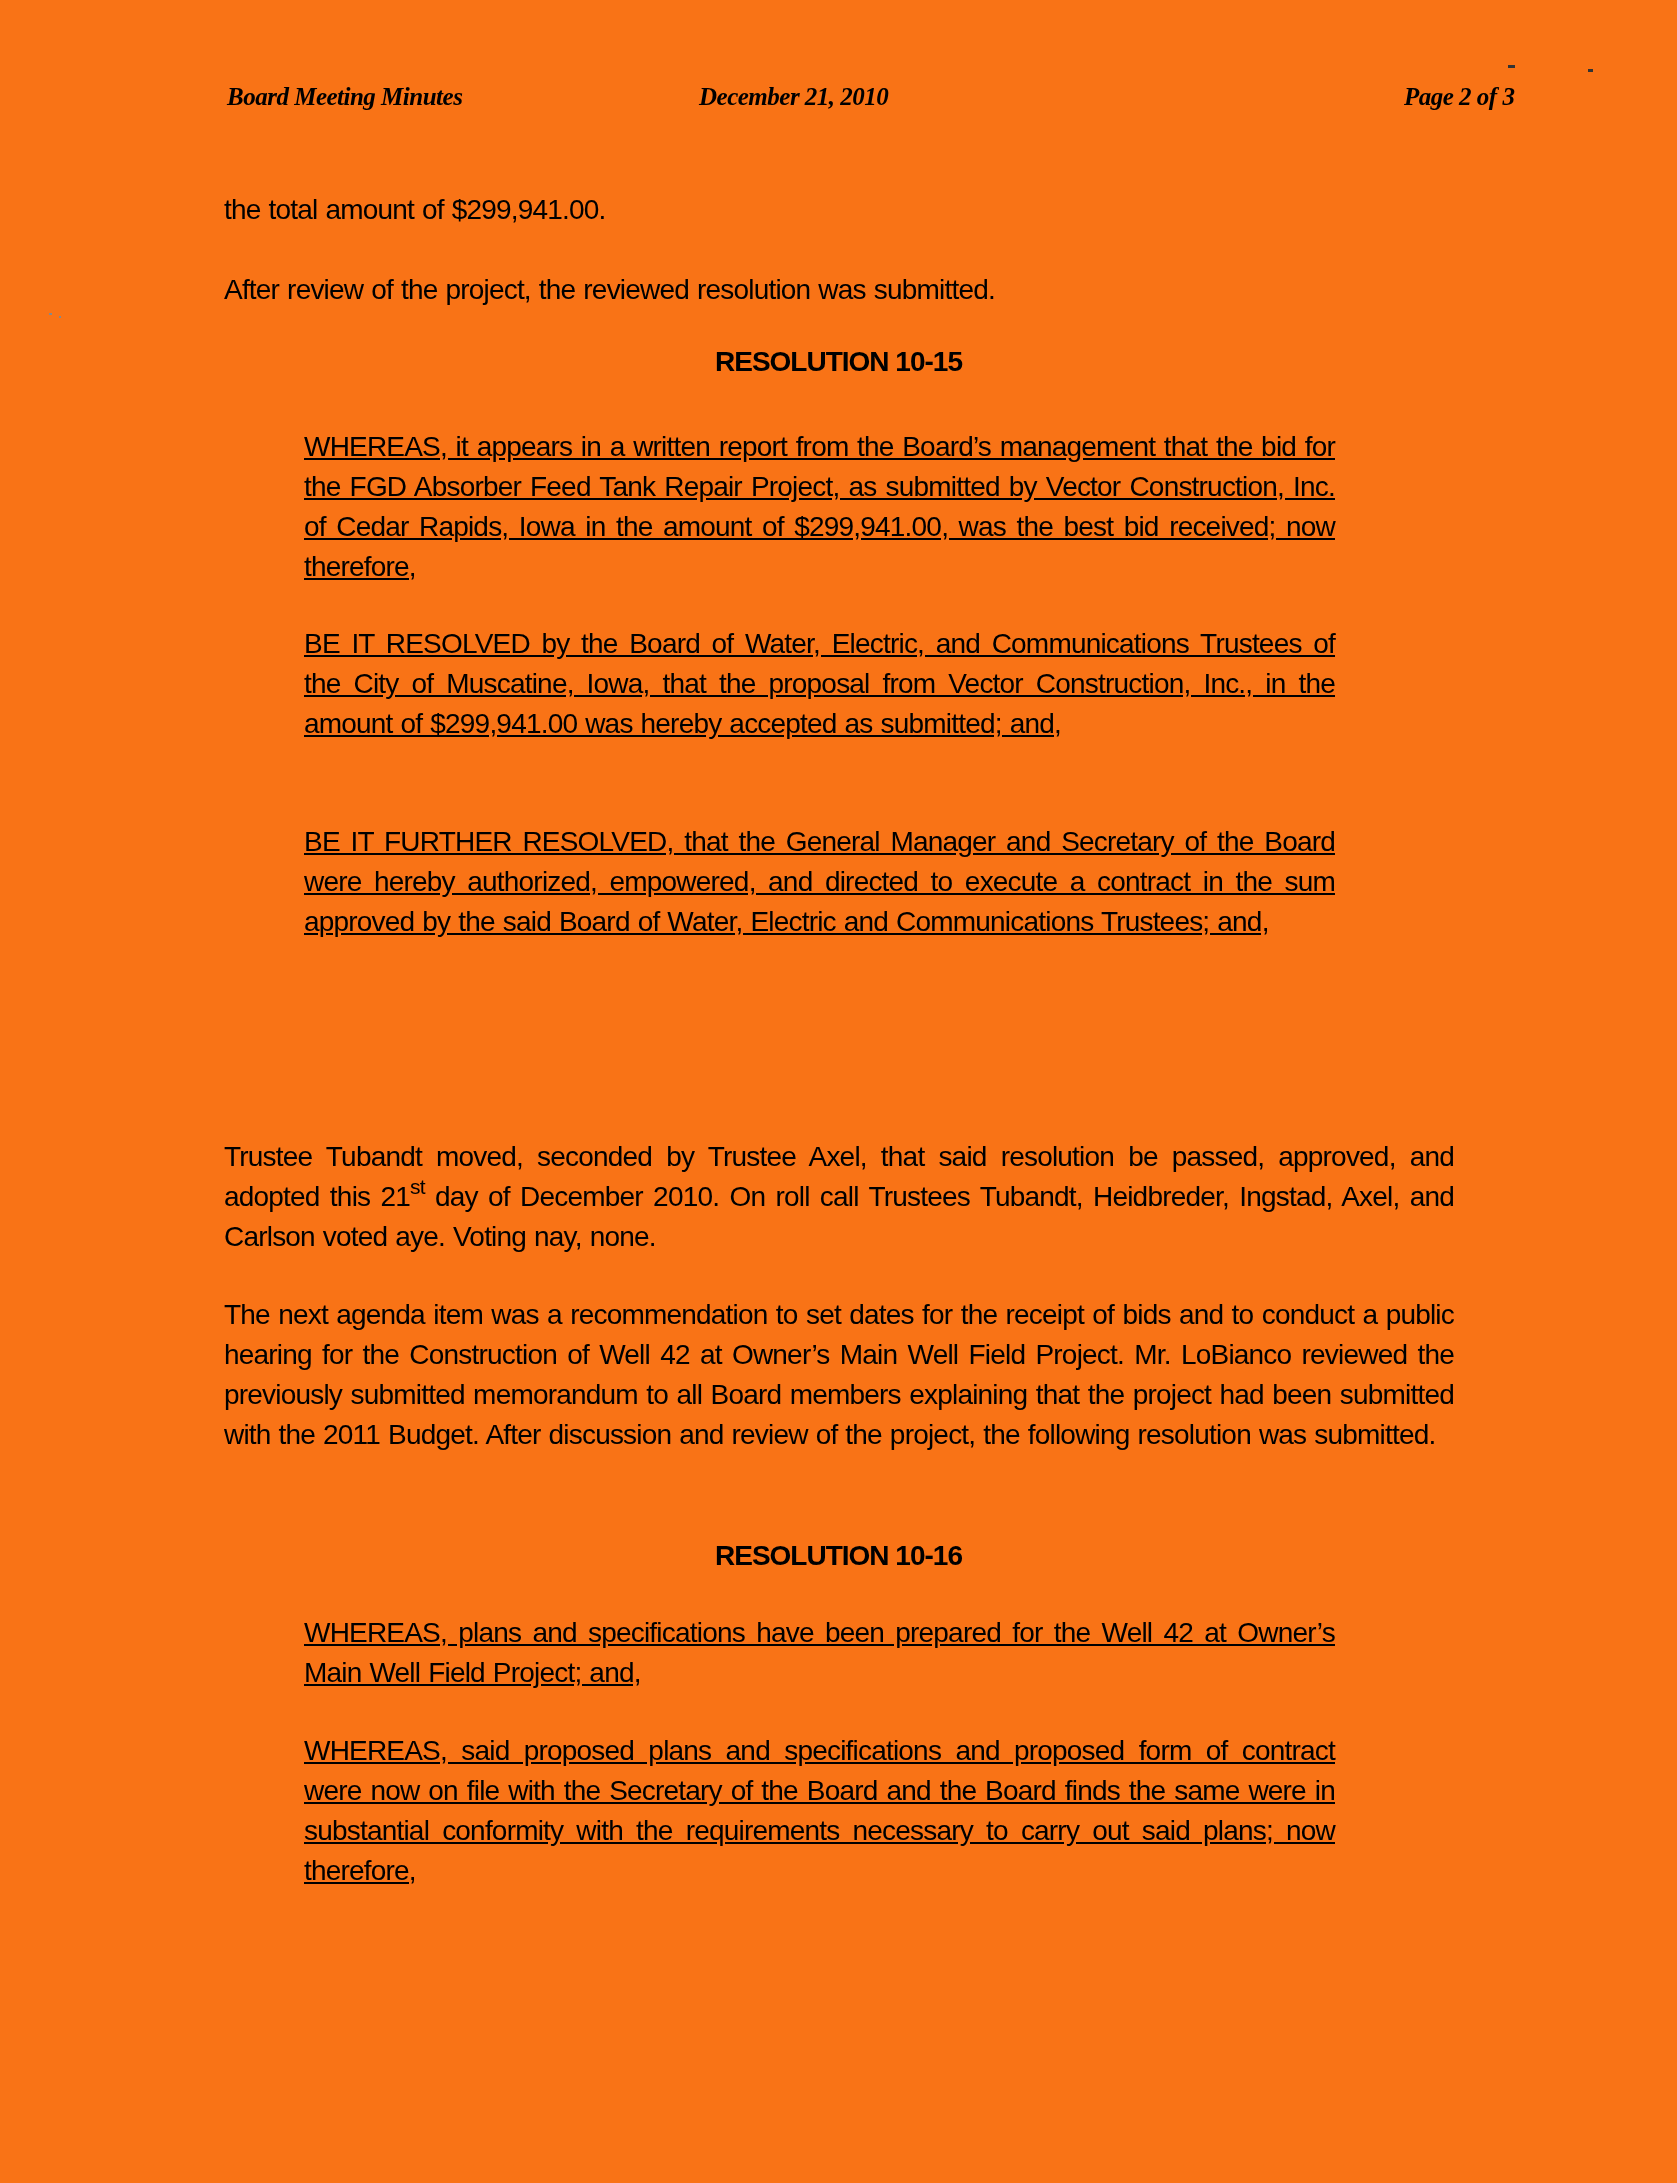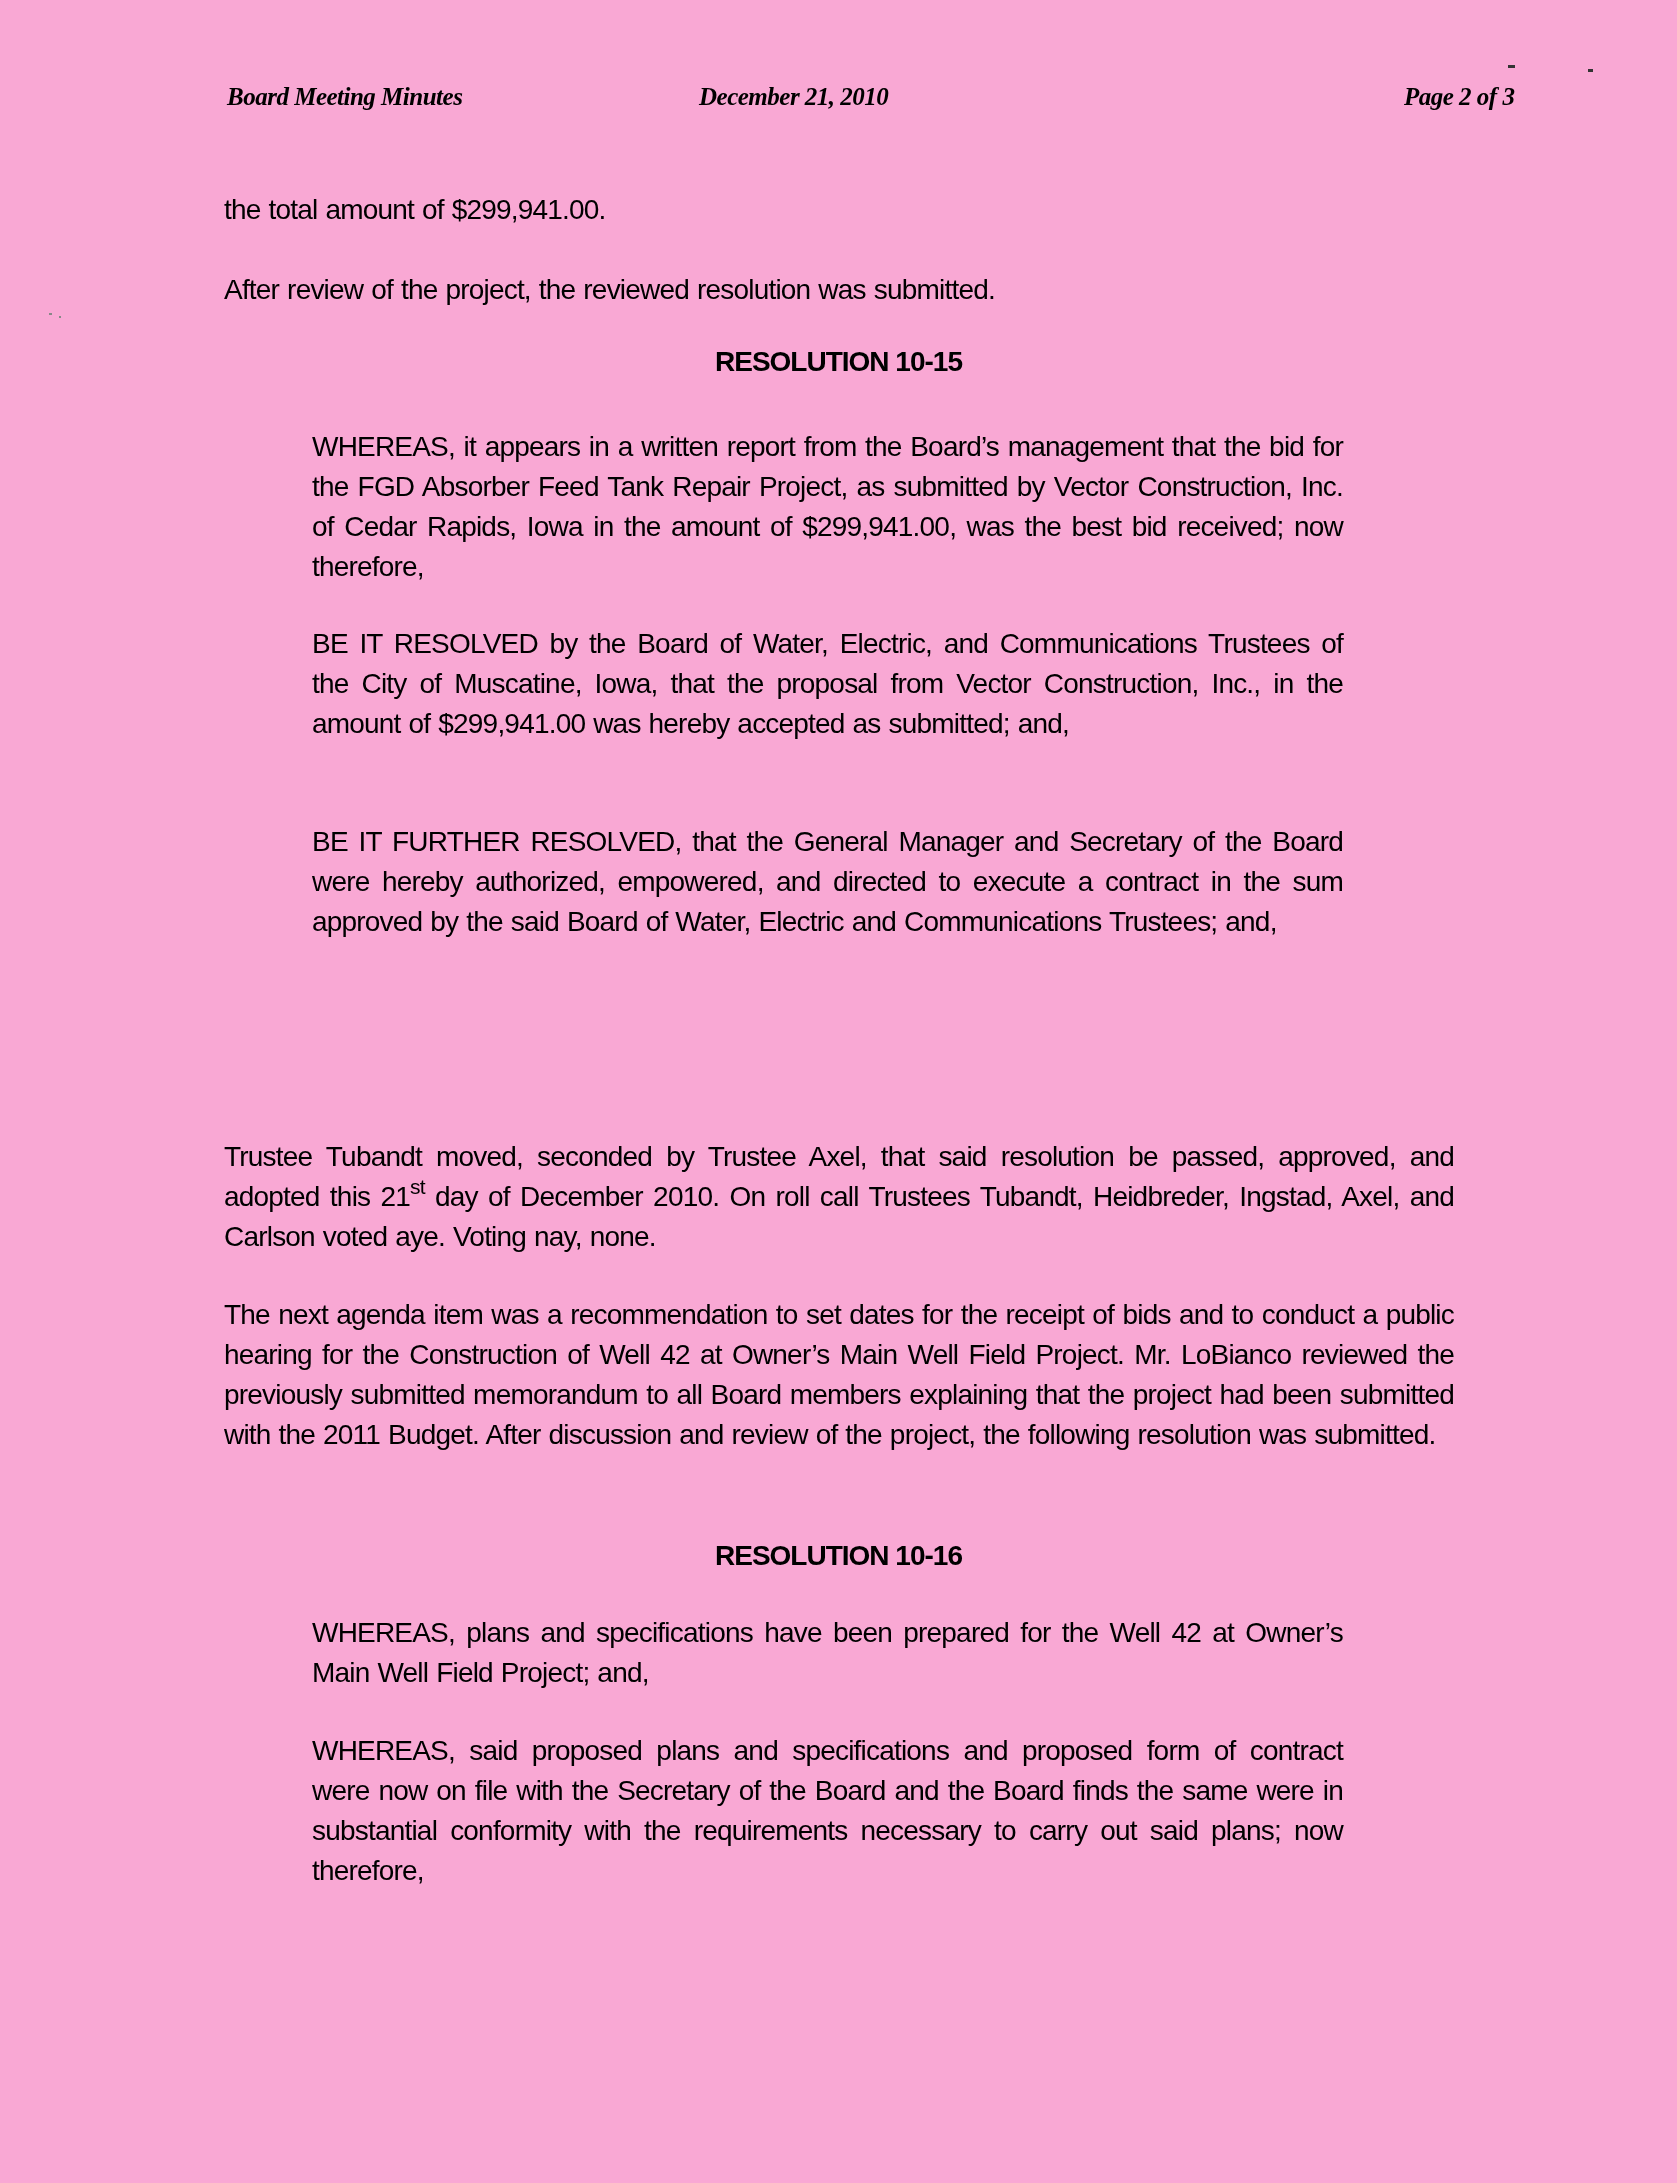--- a/index.html
+++ b/index.html
@@ -1,33 +1,33 @@
 <!DOCTYPE html>
 <html style="font-size:8px"><head>
 <meta charset="utf-8">
 <style>
   html, body { margin: 0; padding: 0; background: #ffffff; }
   body { width: 1677px; height: 2183px; position: relative; overflow: hidden; color: #000; }
-  .page { position: absolute; left: 0; top: 0; width: 1677px; height: 2183px; background: #f9a8d4; }
+  .page { position: absolute; left: 0; top: 0; width: 1677px; height: 2183px; background: #f97316; }
 
   .running-header { position: absolute; top: 83px; left: 0; width: 1677px; height: 40px;
     font-family: "Liberation Serif", "DejaVu Serif", serif; font-style: italic; font-weight: bold;
     font-size: 25px; letter-spacing: -0.5px; }
   .running-header span { position: absolute; top: 0; white-space: nowrap; }
   .hdr-left { left: 227px; }
   .hdr-center { left: 699px; }
   .hdr-right { left: 1404px; }
 
   .scan-marks { position: absolute; }
   .mark { position: absolute; background: #333; }
 
   .body-text { position: absolute; font-family: "Liberation Sans", "DejaVu Sans", sans-serif;
     font-size: 28px; line-height: 40px; letter-spacing: -0.8px; word-spacing: 1px; }
   .full { left: 224px; width: 1230px; }
-  .indent { left: 312px; width: 1031px; }
+  .indent { left: 304px; width: 1031px; text-decoration: underline; }
   .justify { text-align: justify; }
 
   .res-heading { position: absolute; left: 0; width: 1677px; text-align: center;
     font-family: "Liberation Sans", "DejaVu Sans", sans-serif; font-weight: bold; 
     font-size: 28px; letter-spacing: -1px; }
   sup { font-size: 21px; line-height: 0; position: relative; top: -2px; }
 </style>
 </head>
 <body>
 

